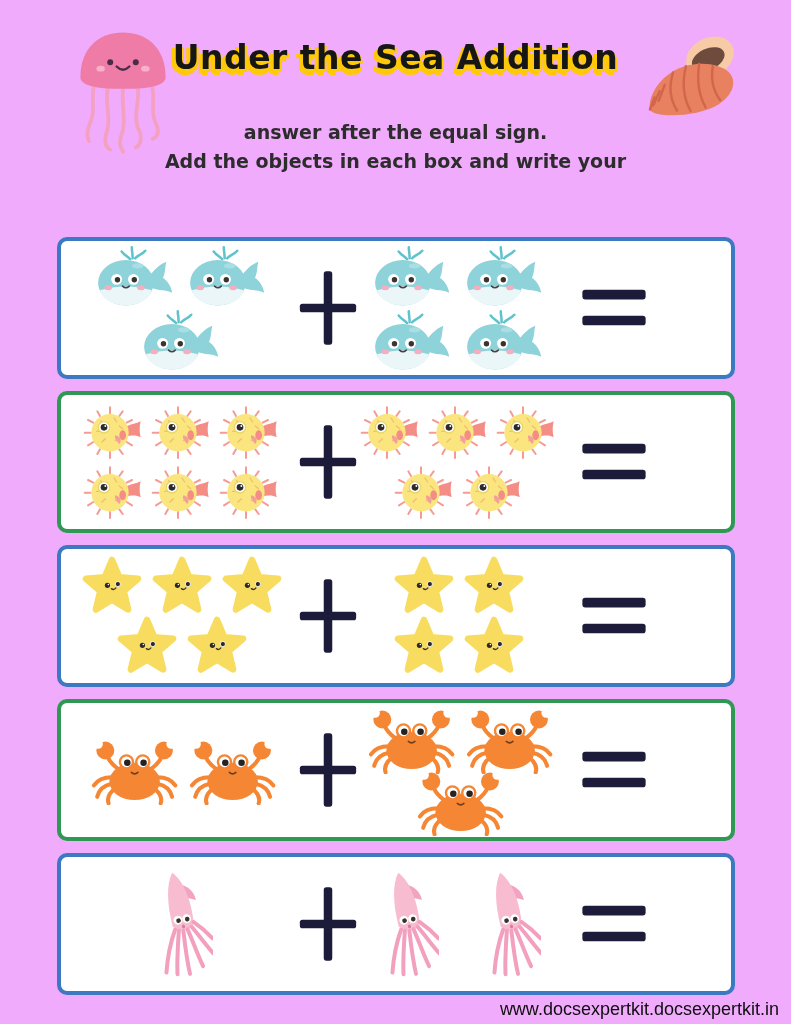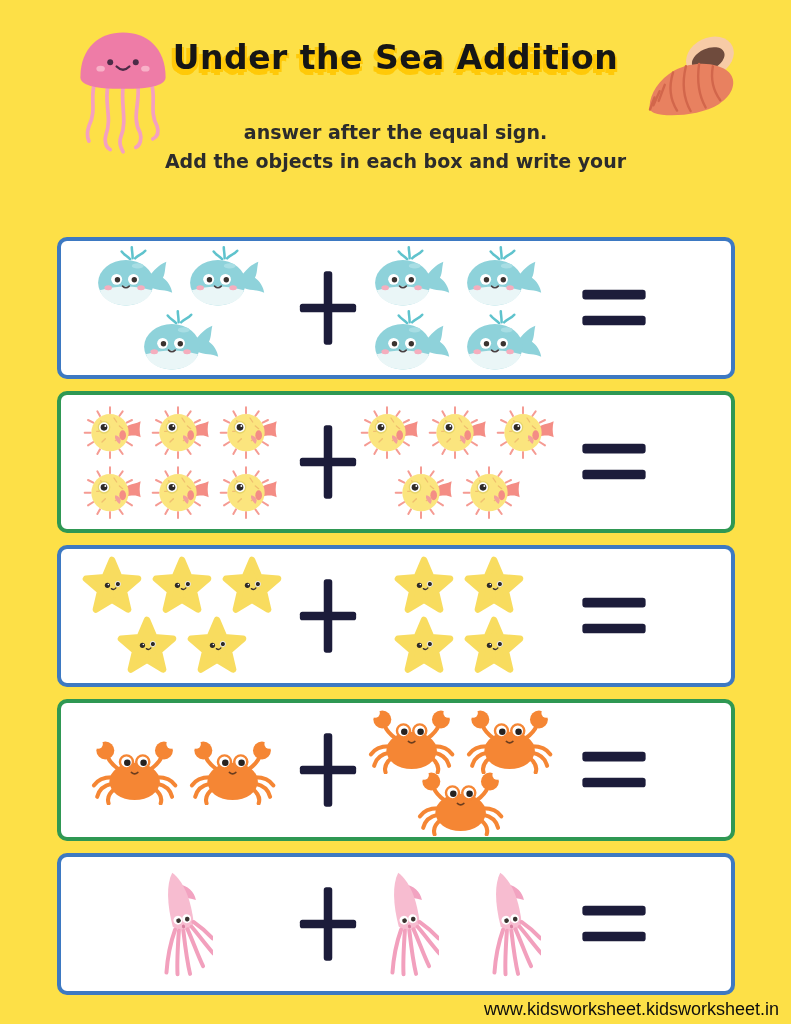--- a/index.html
+++ b/index.html
@@ -1,19 +1,19 @@
 <!DOCTYPE html>
 <html style="--op: #1c1c3a; --hl: #ffc908; --title-c: #161616;"><head>
 <meta charset="utf-8">
 <style>
   * { margin:0; padding:0; box-sizing:border-box; }
   html,body { background:#ffffff; }
   body { width:791px; height:1024px; font-family:"DejaVu Sans", sans-serif; position:relative; overflow:hidden; }
 
-  .page { position:absolute; inset:0; background:#fde047; }
+  .page { position:absolute; inset:0; background:#f0abfc; }
 
   .hidden-defs { position:absolute; width:0; height:0; overflow:hidden; }
 
   .header { position:absolute; top:0; left:0; right:0; height:230px; }
   .jellyfish-wrap { position:absolute; left:74px; top:28px; }
   .shell-wrap { position:absolute; right:44px; top:34px; }
   .title {
     position:absolute; top:38px; left:120px; right:120px;
     text-align:center; font-size:33px; font-weight:bold; letter-spacing:.5px;
     color:var(--title-c, #161616);
@@ -440,14 +440,14 @@
         </div>
         <div class="op op-equals">
     <svg width="66" height="46">
             <use href="#sym-equals" xlink:href="#sym-equals"></use>
           </svg>
   </div>
         <div class="answer-space"></div>
       </div>
     </div>
 
-  <div class="footer">www.kidsworksheet.kidsworksheet.in</div>
+  <div class="footer">www.docsexpertkit.docsexpertkit.in</div>
 </div>
 
 </body></html>

